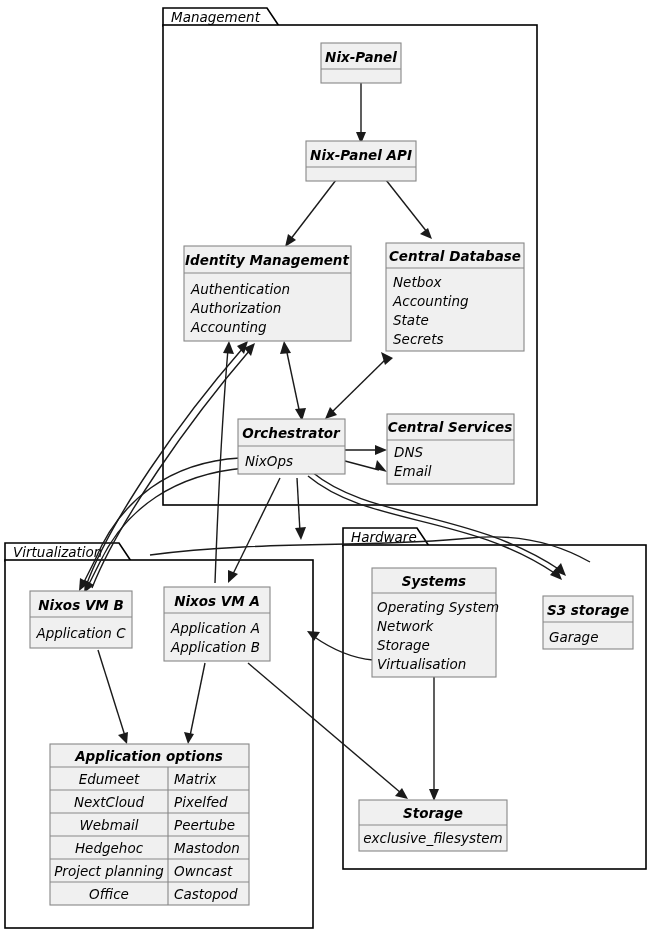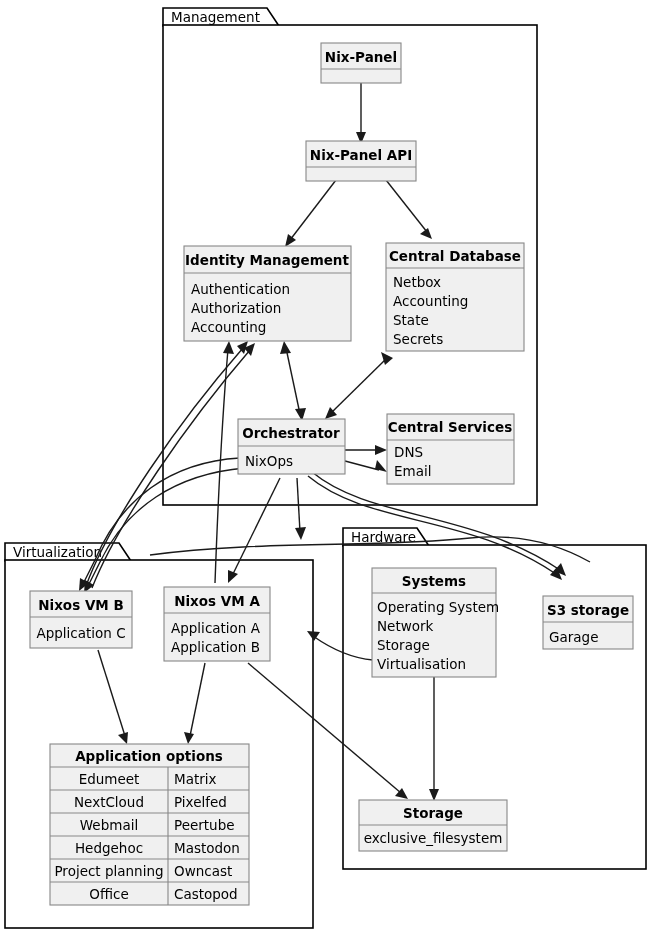--- a/index.html
+++ b/index.html
@@ -9,20 +9,21 @@
   }
   body {
     font-family: "DejaVu Sans", "Liberation Sans", sans-serif;
   }
   #diagram {
     position: relative;
     width: 654px;
     height: 939px;
     background: #ffffff;
     overflow: hidden;
+    font-style: italic;
   }
   svg.layer {
     position: absolute;
     left: 0;
     top: 0;
     width: 654px;
     height: 939px;
   }
   
   .pkg-body {

